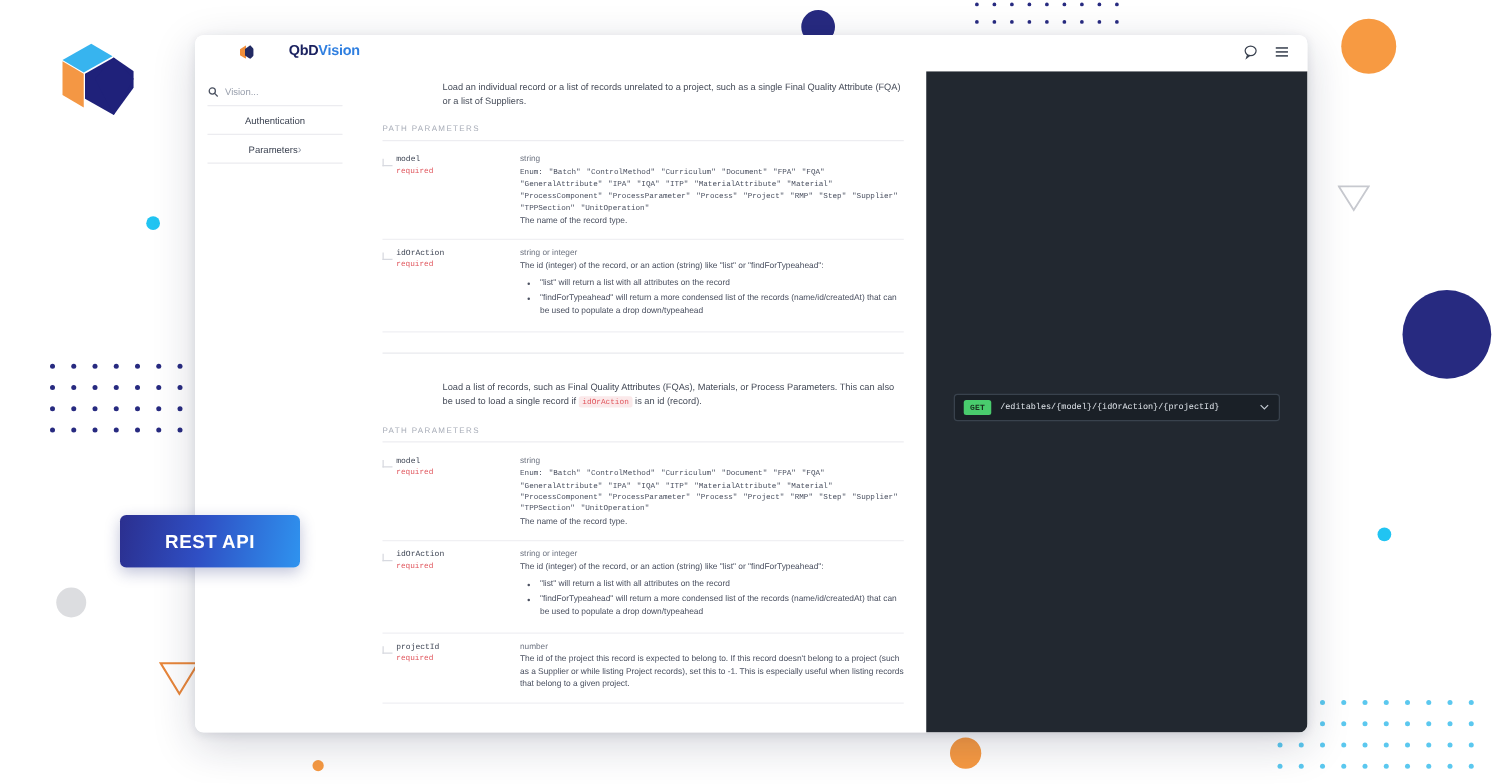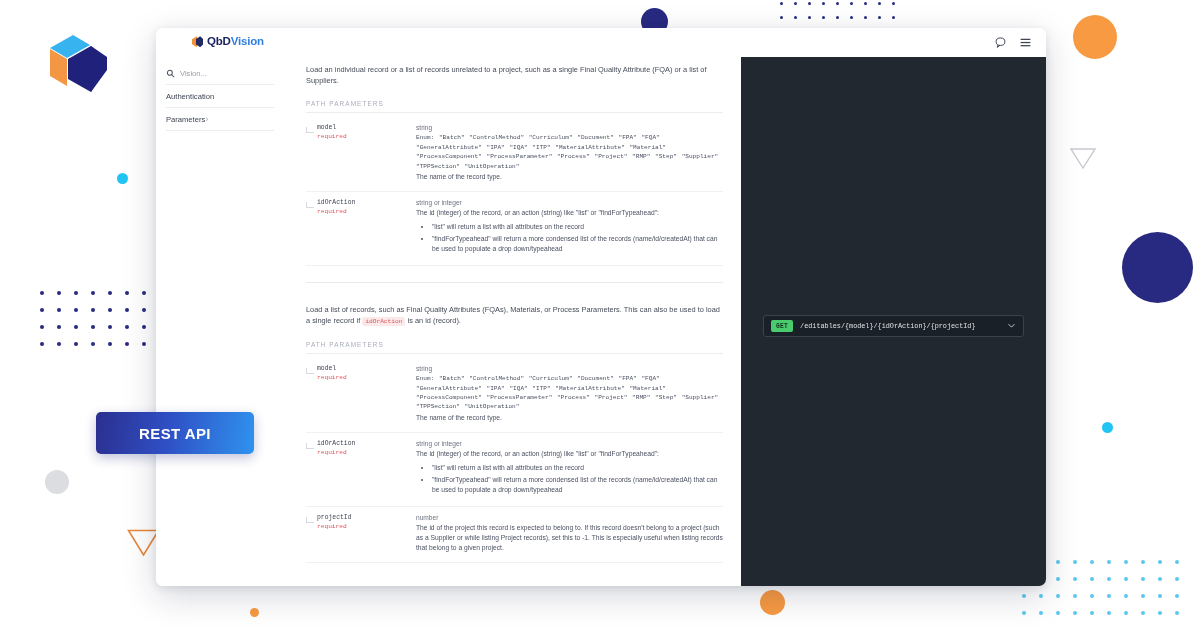--- a/index.html
+++ b/index.html
@@ -34,52 +34,52 @@
     background: #fff;
     display: flex; align-items: center;
     position: relative; z-index: 5;
   }
   .brand { position: absolute; left: 36px; top: 8px; display: flex; align-items: center; gap: 4px; }
   .brand-mark { width: 11px; height: 11px; position: relative; }
   .brand-mark .bm-l { position: absolute; left: 0; top: 0; width: 5px; height: 11px;
     background: #f18f3b; clip-path: polygon(100% 0, 100% 100%, 0 72%, 0 28%); }
   .brand-mark .bm-r { position: absolute; left: 4px; top: 0; width: 7px; height: 11px;
     background: #222a63; clip-path: polygon(60% 0, 100% 26%, 100% 74%, 60% 100%, 0 74%, 0 26%); }
-  .brand-text { font-size: 11.5px; font-weight: bold; letter-spacing: -.2px; line-height: 1; }
+  .brand-text { font-size: 11.5px; font-weight: bold; letter-spacing: -.2px; line-height: 1; margin-left: 24px; }
   .brand-text .b1 { color: #1b2260; }
   .brand-text .b2 { color: #2f7fe0; }
 
   .top-icons { position: absolute; right: 14px; top: 7px; display: flex; gap: 12px; align-items: center; }
   .ic { width: 13px; height: 13px; color: #3a4250; }
 
   .card-body { flex: 1; display: flex; min-height: 0; }
 
   
   .sidebar { width: 128px; flex: 0 0 128px; background: #fff; padding: 0 10px; }
   .search-row {
     display: flex; align-items: center; gap: 5px;
     height: 22px; border-bottom: 1px solid #ececf0; margin: 6px 0 0 0;
   }
   .search-row .mag { width: 9px; height: 9px; flex: 0 0 9px; color: #4a5160; }
   .search-row span { font-size: 7.6px; color: #9aa0ad; }
   .nav-item {
-    height: 23px; display: flex; align-items: center; justify-content: flex-start;
+    height: 23px; display: flex; align-items: center; justify-content: center;
     border-bottom: 1px solid #ececf0;
     font-size: 7.6px; color: #3c4352;
   }
   .nav-item .chev { font-size: 9px; color: #9aa0ad; line-height: 1; }
 
   
   .docpane {
     flex: 1; min-width: 0; background: #fff;
     padding: 0 18px 0 22px; position: relative; overflow: hidden;
   }
   .sec { padding-top: 8px; }
   .sec.divided { border-top: 1px solid #e9eaee; margin-top: 16px; padding-top: 22px; }
-  .lead { font-size: 7.4px; color: #454b58; line-height: 1.45; }
+  .lead { font-size: 7.4px; color: #454b58; line-height: 1.45; margin-left: 48px; }
   .h2 { font-size: 14.5px; color: #2b3140; font-weight: normal; letter-spacing: .1px; margin-bottom: 11px; }
   .ptitle {
     font-size: 6.4px; letter-spacing: 1.1px; color: #a8adb8;
     margin: 14px 0 4px; padding-bottom: 5px; border-bottom: 1px solid #ededf1;
   }
   .param { display: flex; padding: 7px 0 9px; border-bottom: 1px solid #f0f0f3; }
   .param:last-child { border-bottom: 1px solid #f0f0f3; }
   .pleft { width: 110px; flex: 0 0 110px; position: relative; padding-left: 11px; }
   .pleft:before {
     content: ""; position: absolute; left: 0; top: 3px;
@@ -119,21 +119,21 @@
   .path {
     flex: 1; min-width: 0;
     font-family: "Liberation Mono", monospace; font-size: 6.8px;
     color: #dfe4ea; white-space: nowrap; overflow: hidden;
   }
   .endpoint-chev { color: #c3cad2; font-size: 8px; line-height: 1; }
 
   
   .restbadge {
     position: absolute; left: 96px; top: 412px;
-    width: 158px; height: 42px; border-radius: 5px;
+    width: 144px; height: 42px; border-radius: 5px;
     background: linear-gradient(100deg, #2b2f8f 0%, #2f4fc4 45%, #2f93ef 100%);
     box-shadow: 0 4px 12px rgba(30,40,120,.28);
     display: flex; align-items: center; justify-content: center;
     color: #fff; font-size: 15px; font-weight: bold; letter-spacing: .4px;
   }
 </style>
 </head>
 <body>
 
 <div class="stage">

